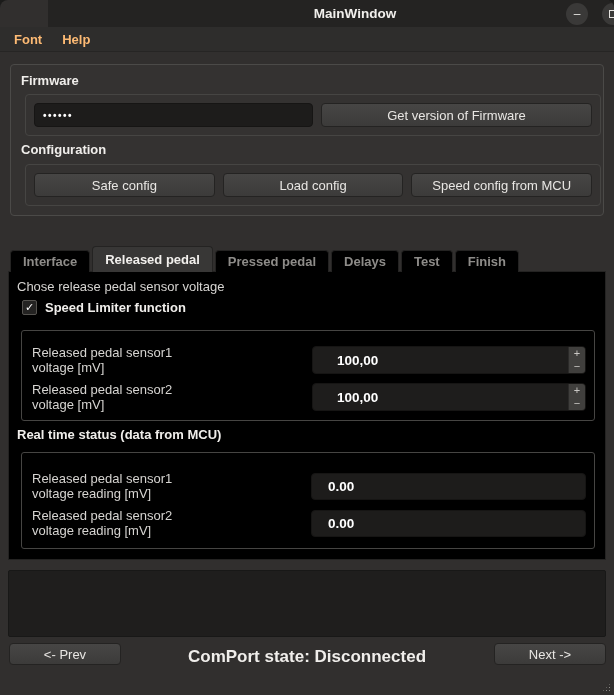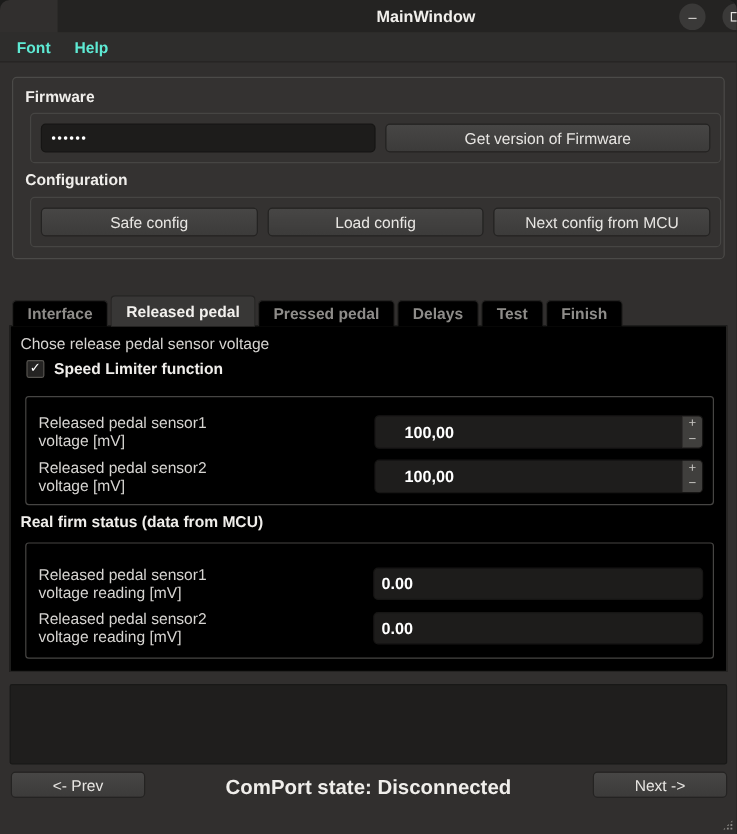--- a/index.html
+++ b/index.html
@@ -34,21 +34,21 @@
     font-size:12px; line-height:1; cursor:default;
   }
   .winbtn .sq { width:8px; height:8px; border:1.4px solid #e4e2df; display:block; }
   
   .menubar {
     position:absolute; left:0; top:27px; width:614px; height:25px;
     background:#2e2d2c; border-bottom:1px solid #262524;
     display:flex; align-items:center; padding-left:4px;
   }
   .menuitem {
-    padding:0 10px; font-weight:700; font-size:13px; color:#5eead4; height:25px;
+    padding:0 10px; font-weight:700; font-size:13px; color:#fdba74; height:25px;
     display:flex; align-items:center;
   }
   
   .groupbox {
     position:absolute; left:10px; top:64px; width:594px; height:152px;
     border:1px solid #4b4a48; border-radius:4px; background:#343231;
   }
   .sectlabel {
     position:absolute; left:10px; font-weight:700; font-size:13px; color:#f0eeeb;
   }
@@ -123,21 +123,21 @@
     display:flex; flex-direction:column;
   }
   .spinbtn {
     flex:1; display:flex; align-items:center; justify-content:center;
     font-size:11px; line-height:1; color:#c9c7c4; cursor:default;
   }
   .readfield {
     width:275px; height:27px;
     display:flex; align-items:center;
   }
-  .readfield span { font-weight:700; font-size:13.5px; color:#ffffff; padding-left:6px; }
+  .readfield span { font-weight:700; font-size:13.5px; color:#ffffff; padding-left:16px; }
   .sectlabel2 {
     position:absolute; left:8px; top:155px;
     font-weight:700; font-size:13px; color:#f0eeeb;
   }
   
   .logbox {
     position:absolute; left:8px; top:570px; width:598px; height:67px;
     background:#1f1e1d; border:1px solid #181817; border-radius:2px;
   }
   .prev { position:absolute; left:9px;  top:643px; width:112px; height:22px; flex:none; }
@@ -181,21 +181,21 @@
   <div class="groupbox">
     <div class="sectlabel" style="top:8px">Firmware</div>
     <div class="rowframe" style="top:29px">
       <input class="field pw" type="text" readonly="" value="••••••" style="">
       <button class="btn">Get version of Firmware</button>
     </div>
     <div class="sectlabel" style="top:77px">Configuration</div>
     <div class="rowframe" style="top:99px">
       <button class="btn">Safe config</button>
       <button class="btn">Load config</button>
-      <button class="btn">Next config from MCU</button>
+      <button class="btn">Speed config from MCU</button>
     </div>
   </div>
 
   <div class="tabbar">
     <div class="tab">Interface</div>
     <div class="tab active">Released pedal</div>
     <div class="tab">Pressed pedal</div>
     <div class="tab">Delays</div>
     <div class="tab">Test</div>
     <div class="tab">Finish</div>
@@ -233,21 +233,21 @@
         <div class="spinbox">
           <span class="spinval">100,00</span>
           <div class="spinbtns">
             <div class="spinbtn">+</div>
             <div class="spinbtn">−</div>
           </div>
         </div>
       </div>
     </div>
 
-    <div class="sectlabel2">Real firm status (data from MCU)</div>
+    <div class="sectlabel2">Real time status (data from MCU)</div>
 
     <div class="innerframe frameB">
       <div class="srow" style="top:19px">
         <div class="dblabel">
           <div>Released pedal sensor1</div>
           <div>voltage reading [mV]</div>
         </div>
         <div class="readfield field">
           <span>0.00</span>
         </div>

